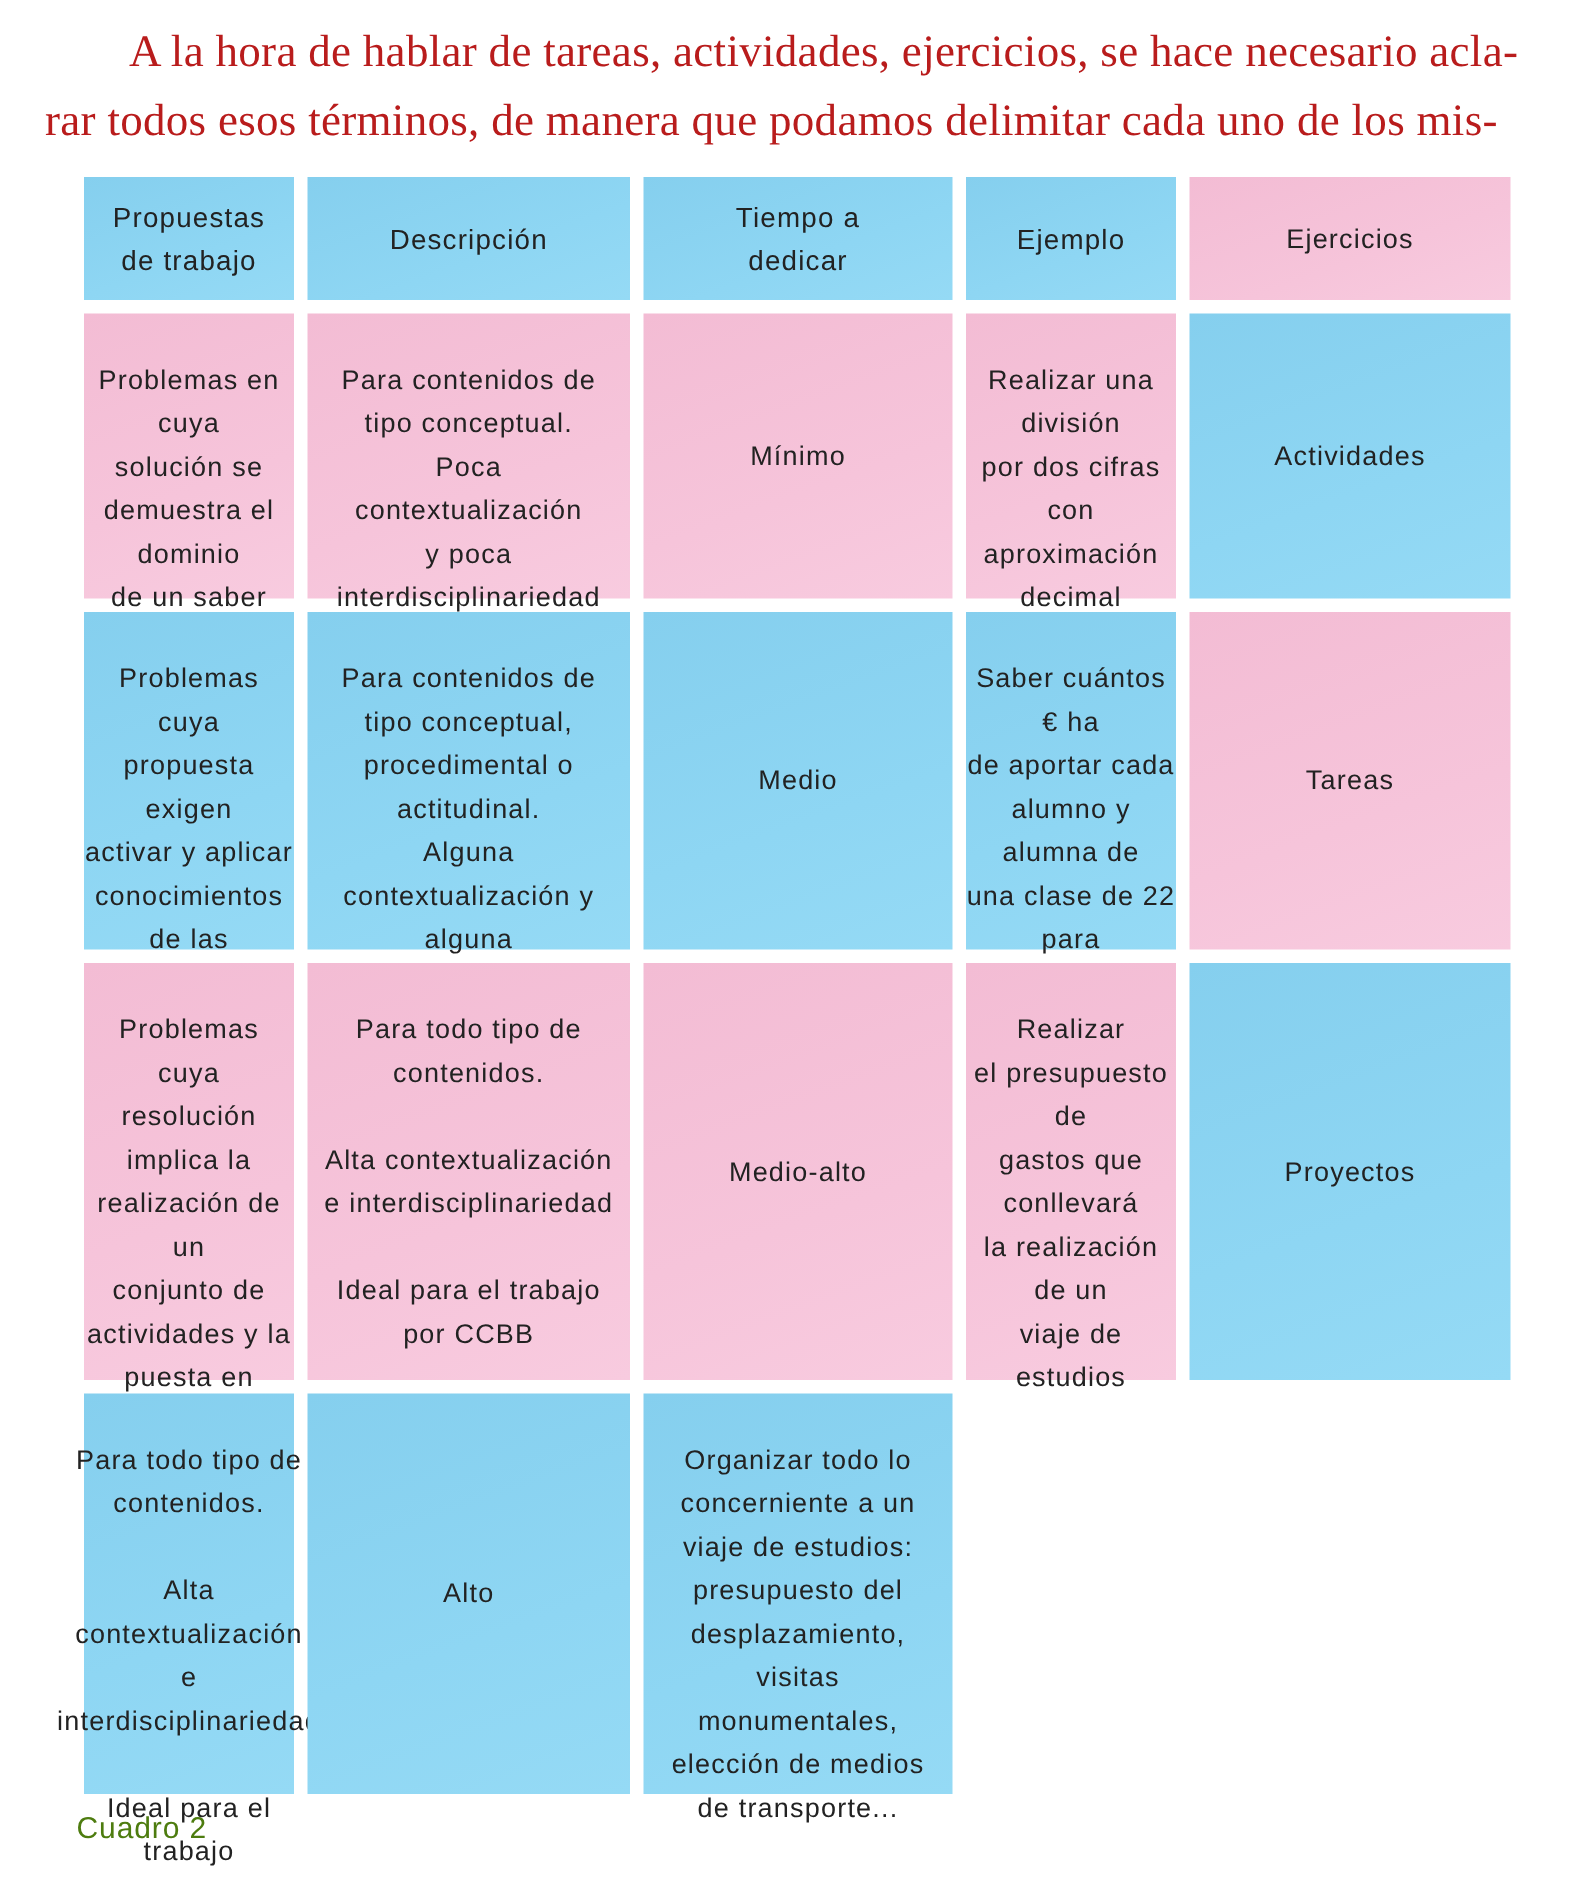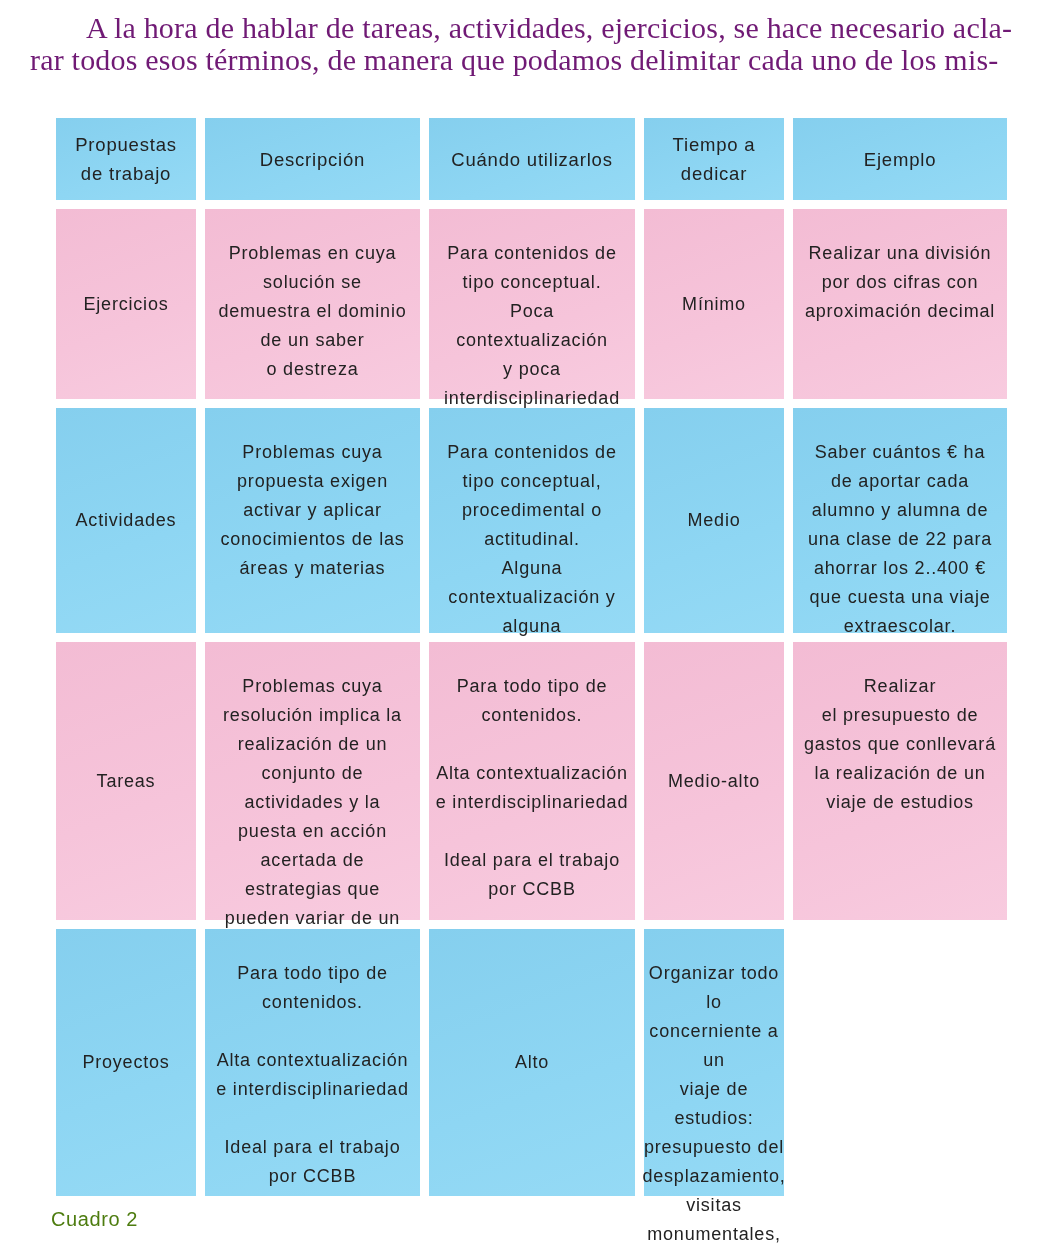--- a/index.html
+++ b/index.html
@@ -6,21 +6,21 @@
   body{
     width:1046px;height:1254px;
     background:#ffffff;
     font-family:"Liberation Sans",sans-serif;
     position:relative;
     overflow:hidden;
   }
   .intro{
     position:absolute;left:30px;top:12px;width:992px;
     font-family:"Liberation Serif",serif;
-    font-size:30px;line-height:32px;color:#701a75;
+    font-size:30px;line-height:46px;color:#b91c1c;
     white-space:pre-line;text-indent:56px;
     letter-spacing:0.2px;
   }
   .table-grid{
     position:absolute;left:56px;top:118px;
     display:grid;
     grid-template-columns:140px 215px 206px 140px 214px;
     grid-template-rows:82px 190px 225px 278px 267px;
     gap:9px;
   }
@@ -45,21 +45,20 @@
 <body>
 
 <div class="intro">A la hora de hablar de tareas, actividades, ejercicios, se hace necesario acla-
 rar todos esos términos, de manera que podamos delimitar cada uno de los mis-</div>
 
 <div class="table-grid">
 
   <div class="cell blue v-mid hdr">Propuestas
 de trabajo</div>
   <div class="cell blue v-mid hdr">Descripción</div>
-  <div class="cell blue v-mid hdr">Cuándo utilizarlos</div>
   <div class="cell blue v-mid hdr">Tiempo a
 dedicar</div>
   <div class="cell blue v-mid hdr">Ejemplo</div>
 
   <div class="cell pink v-mid">Ejercicios</div>
   <div class="cell pink v-top">Problemas en cuya
 solución se
 demuestra el dominio
 de un saber
 o destreza</div>

